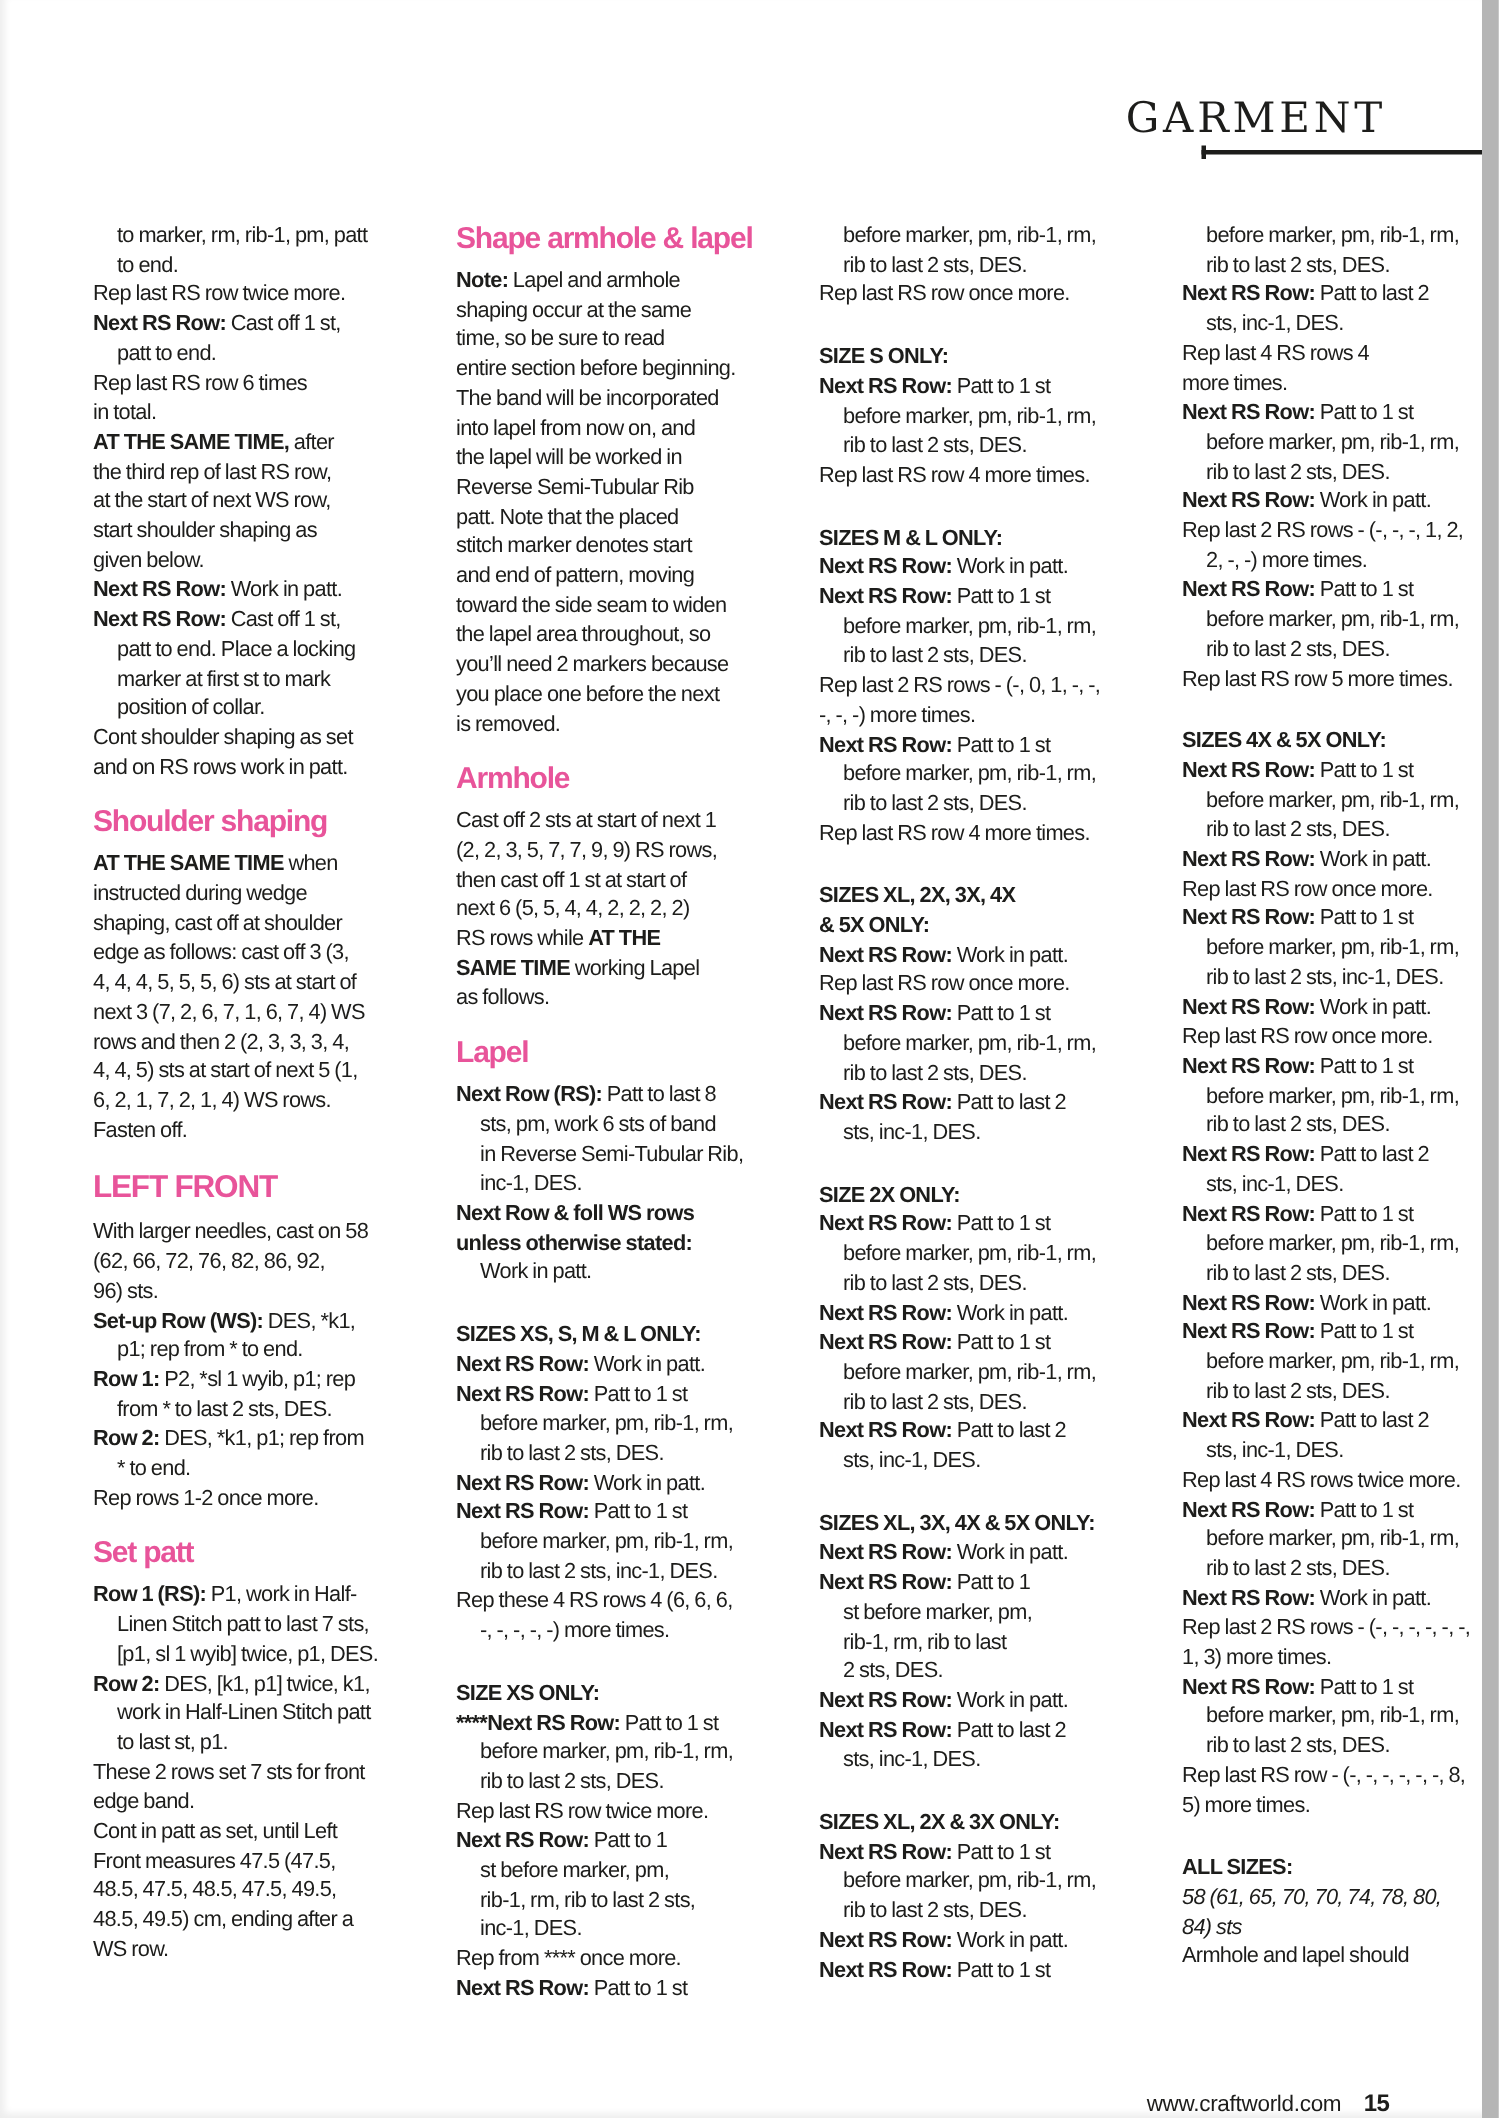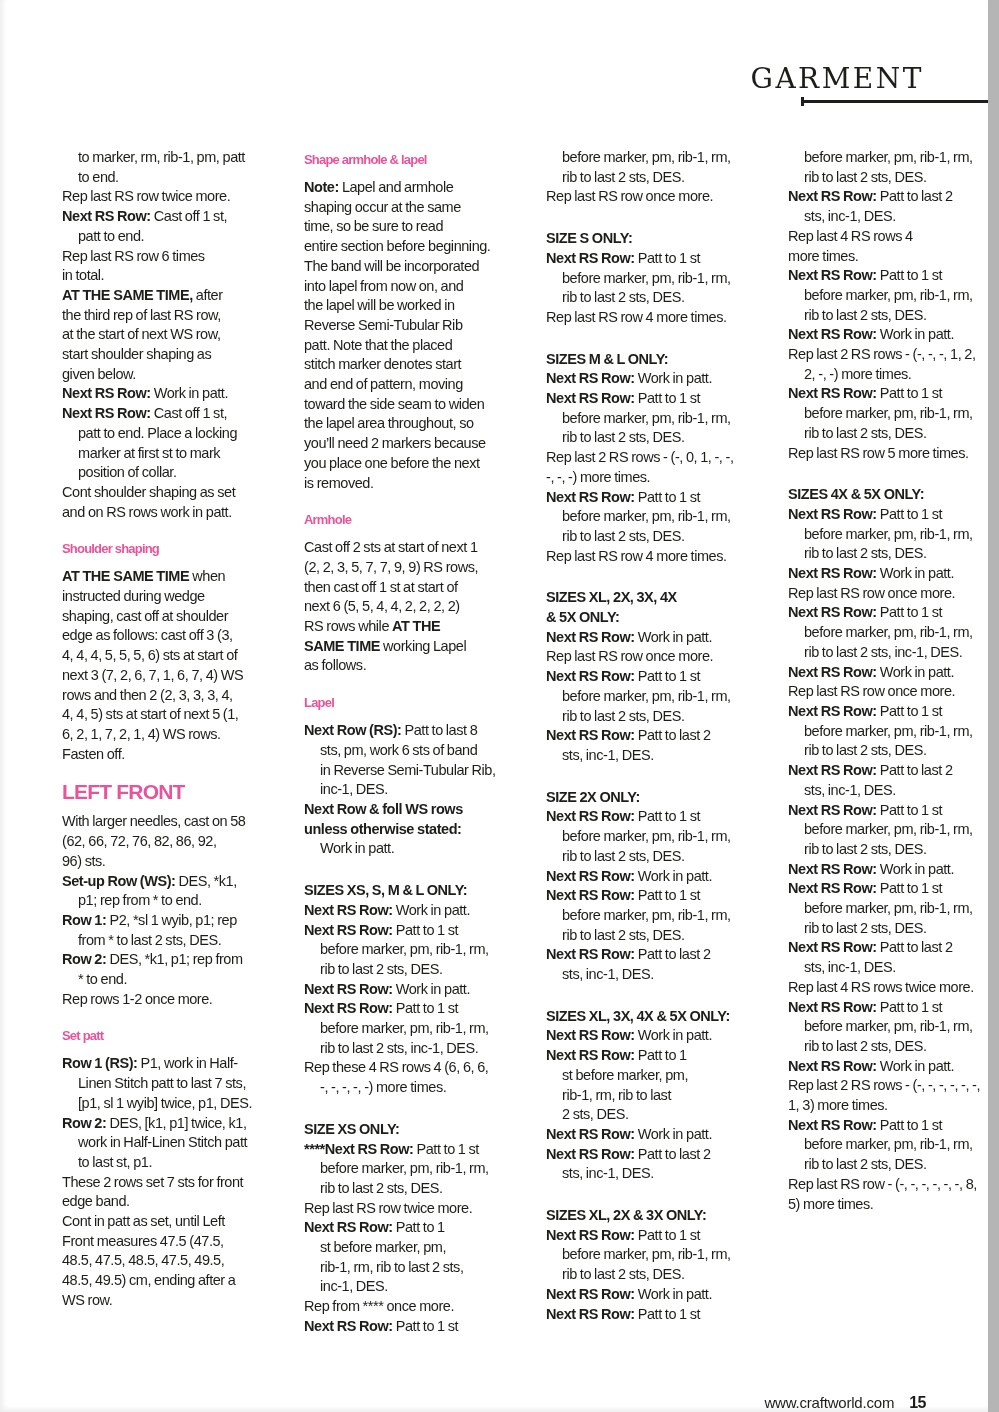--- a/index.html
+++ b/index.html
@@ -39,21 +39,21 @@
     white-space:nowrap;
   }
   .line.ind{padding-left:16px;}
   .b{font-weight:bold;}
   .i{font-style:italic;}
   .h2,.h3{
     color:#e8549a;font-weight:bold;
     letter-spacing:-0.8px;
   }
   .h2{font-size:21px;line-height:24px;margin:16px 0 8px;}
-  .h3{font-size:13px;line-height:23px;margin:15px 0 7px;}
+  .h3{font-size:20px;line-height:23px;margin:15px 0 7px;}
   .col > :first-child{margin-top:0;}
   .gap{height:22px;}
   
   .footer{
     position:absolute;top:1394px;right:62px;
     display:flex;align-items:baseline;gap:15px;
   }
   .footer .site{font-size:15px;letter-spacing:-0.2px;}
   .footer .pagenum{font-size:16px;font-weight:bold;letter-spacing:-0.5px;}
 </style>
@@ -327,20 +327,26 @@
           <div class="line"><span class="b">Next RS Row:</span><span> Work in patt.</span></div>
           <div class="line"><span>Rep last 2 RS rows - (-, -, -, -, -, -,</span></div>
           <div class="line"><span>1, 3) more times.</span></div>
           <div class="line"><span class="b">Next RS Row:</span><span> Patt to 1 st</span></div>
           <div class="line ind"><span>before marker, pm, rib-1, rm,</span></div>
           <div class="line ind"><span>rib to last 2 sts, DES.</span></div>
           <div class="line"><span>Rep last RS row - (-, -, -, -, -, -, 8,</span></div>
           <div class="line"><span>5) more times.</span></div>
         </div>
         <div class="gap"></div>
+        <div class="para">
+          <div class="line"><span class="b">ALL SIZES:</span></div>
+          <div class="line"><span class="i">58 (61, 65, 70, 70, 74, 78, 80,</span></div>
+          <div class="line"><span class="i">84) sts</span></div>
+          <div class="line"><span>Armhole and lapel should</span></div>
+        </div>
       </div>
     </div>
 
   <div class="footer">
     <span class="site">www.craftworld.com</span>
     <span class="pagenum">15</span>
   </div>
 </div>
 
 </body></html>

